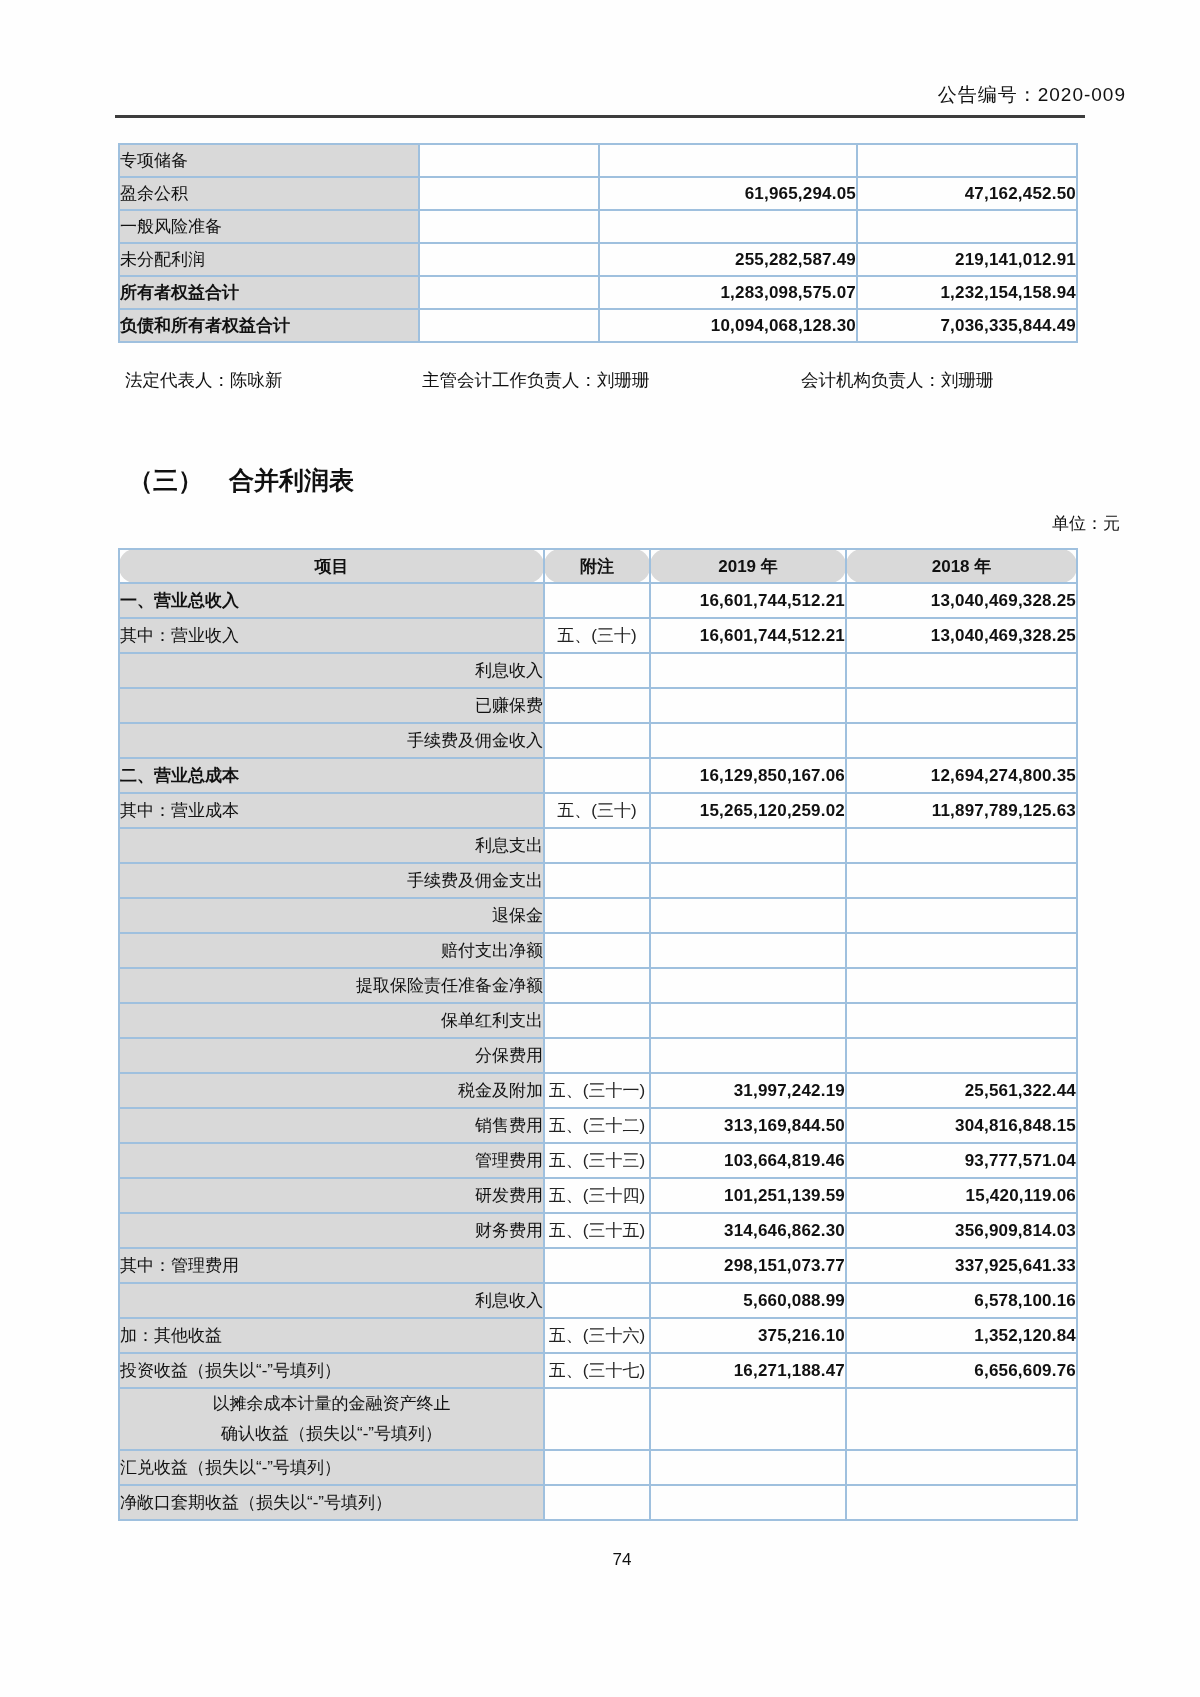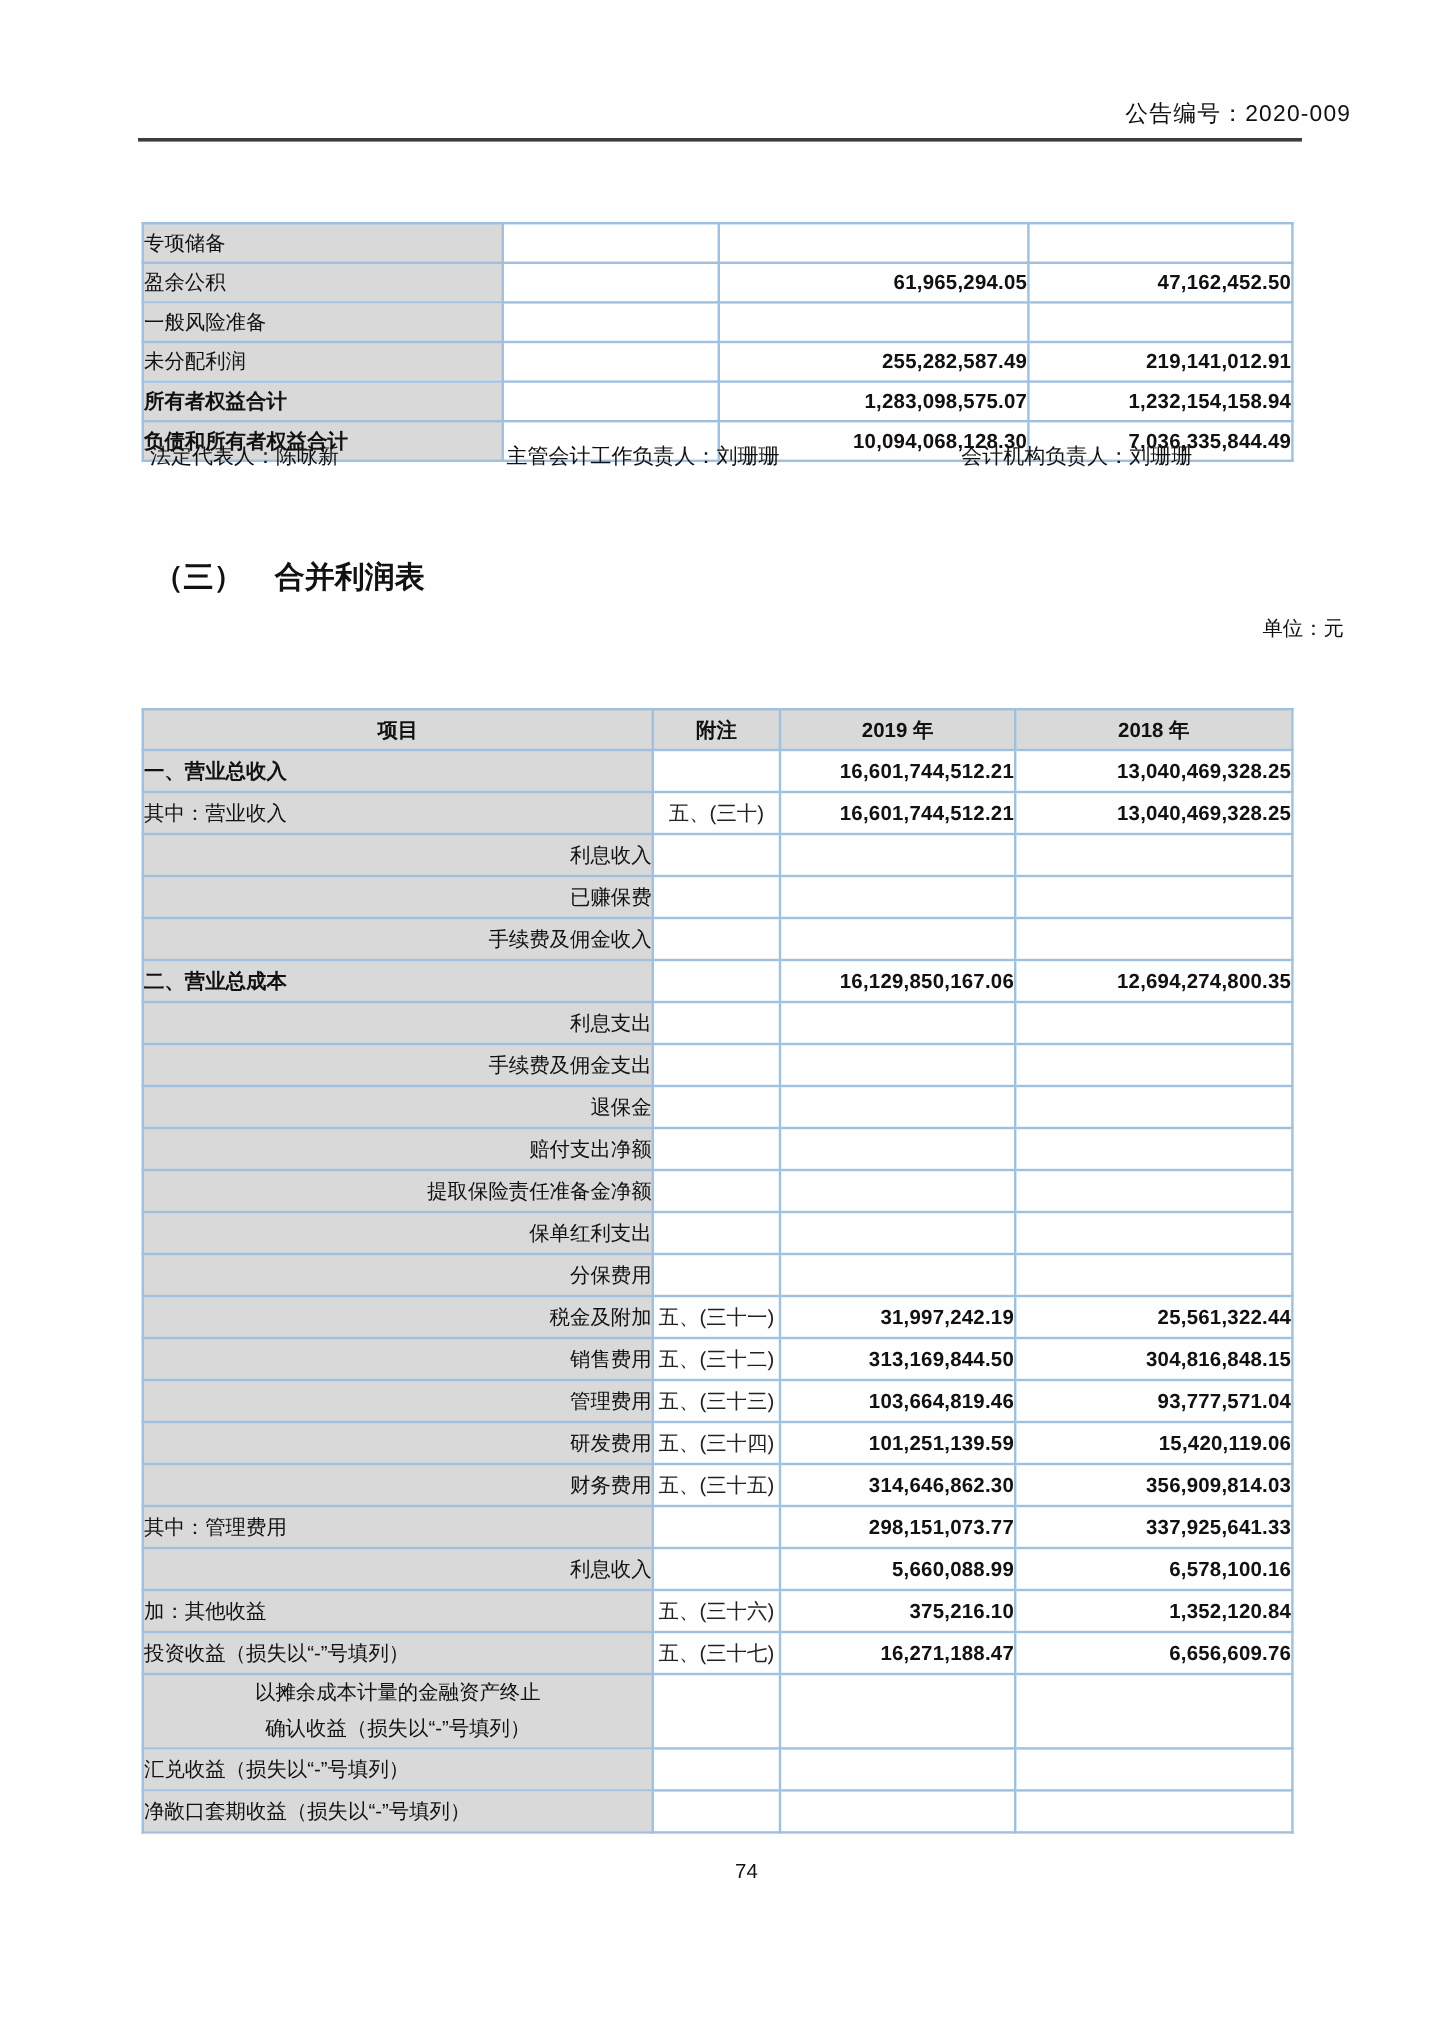--- a/index.html
+++ b/index.html
@@ -5,30 +5,30 @@
   html,body{margin:0;padding:0;background:#ffffff;}
   .page{
     position:relative;width:1200px;height:1697px;background:#fefefe;
     font-family:"Liberation Sans","DejaVu Sans",sans-serif;color:#111;
     overflow:hidden;
     padding-left:44px;
   }
   .docnum{position:absolute;top:82px;right:118px;font-size:19px;letter-spacing:1px;}
   .rule{position:absolute;left:115px;top:115px;width:970px;height:3px;background:#3d3d3d;}
 
-  table.fintable{position:absolute;left:118px;border-collapse:collapse;table-layout:fixed;margin-top:42px;}
+  table.fintable{position:absolute;left:118px;border-collapse:collapse;table-layout:fixed;}
   #equity-table{top:143px;width:958px;}
   #income-table{top:548px;width:958px;}
   .fintable td,.fintable th{
     border:2px solid #9fc0de;font-size:17px;vertical-align:middle;
     overflow:hidden;white-space:nowrap;padding:0;
   }
   #equity-table td{height:31px;}
   #income-table td{height:33px;}
-  #income-table th{height:32px;background:#d9d9d9;font-weight:700;text-align:center;}
+  #income-table th{height:32px;background:#d9d9d9;font-weight:700;text-align:center;border-radius:16px;}
   .lblcol{background:#d9d9d9;padding-left:10px;}
   .num{text-align:right;padding-right:14px;font-weight:600;letter-spacing:.2px;}
   .notecell{text-align:center;font-size:12.5px;color:#222;}
   .bold{font-weight:700;}
   .ind1{padding-left:38px;}
   .ind2{padding-left:62px;text-align:right;}
   .t1ind1{padding-left:44px;}
   .t1ind2{padding-left:84px;}
   tr.h58 td{height:58px;}
   tr.h72 td{height:74px;}
@@ -159,20 +159,26 @@
           <td class="num"></td>
           <td class="num"></td>
         </tr>
         <tr>
           <td class="lblcol bold">二、营业总成本</td>
           <td class="notecell"></td>
           <td class="num">16,129,850,167.06</td>
           <td class="num">12,694,274,800.35</td>
         </tr>
         <tr>
+          <td class="lblcol">其中：营业成本</td>
+          <td class="notecell">五、(三十)</td>
+          <td class="num">15,265,120,259.02</td>
+          <td class="num">11,897,789,125.63</td>
+        </tr>
+        <tr>
           <td class="lblcol ind2">利息支出</td>
           <td class="notecell"></td>
           <td class="num"></td>
           <td class="num"></td>
         </tr>
         <tr>
           <td class="lblcol ind2">手续费及佣金支出</td>
           <td class="notecell"></td>
           <td class="num"></td>
           <td class="num"></td>

